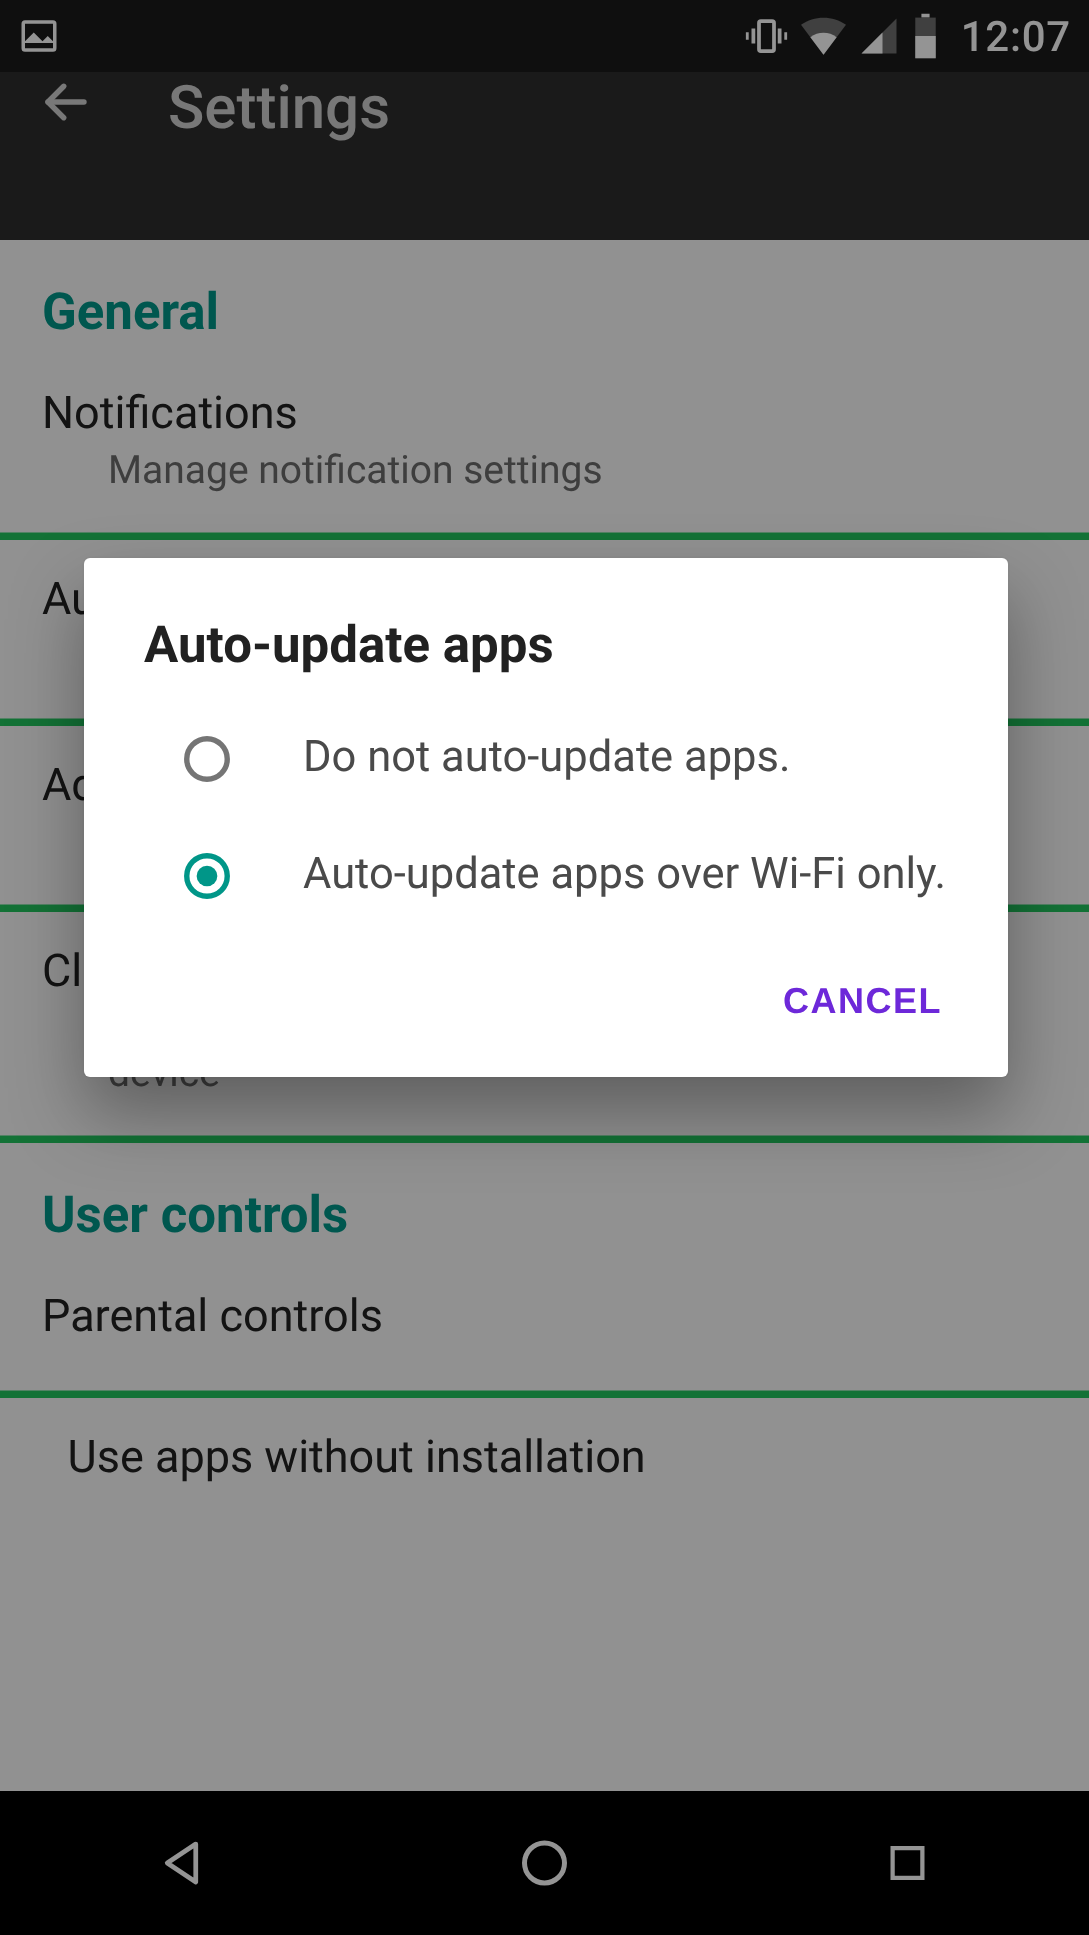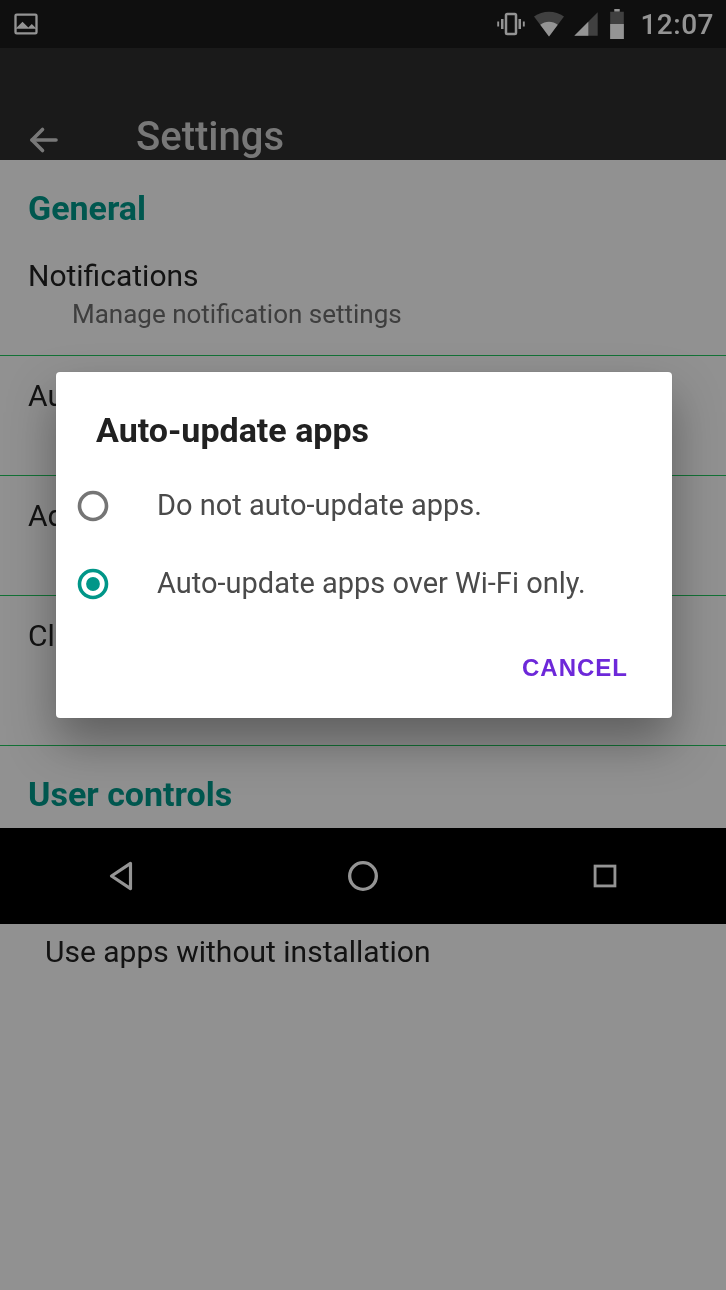--- a/index.html
+++ b/index.html
@@ -6,21 +6,21 @@
     html, body {
       width: 726px;
       height: 1290px;
       overflow: hidden;
       font-family: Roboto, "Helvetica Neue", Arial, sans-serif;
       background: #fafafa;
     }
     .root {
       position: relative;
       width: 726px;
-      height: 924px;
+      height: 1290px;
       background: #fafafa;
     }
     
     .status-bar {
       height: 48px;
       background: #1a1a1a;
       display: flex;
       align-items: center;
       padding: 0 12px;
       color: #fff;
@@ -28,23 +28,23 @@
     .status-left { display: flex; align-items: center; }
     .status-spacer { flex: 1; }
     .status-right { display: flex; align-items: center; gap: 8px; }
     .status-time { font-size: 28px; font-weight: 500; letter-spacing: 0.5px; margin-left: 6px;}
     .sb-icon { display: inline-flex; align-items: center; justify-content: center; }
     
     .app-bar {
       height: 112px;
       background: #2e2e2e;
       display: flex;
-      align-items: flex-end;
+      align-items: flex-start;
       padding: 0 24px;
-      gap: 72px;
+      gap: 48px;
       color: #d9d9d9;
     }
     .back-btn { width: 40px; height: 40px; display:flex; align-items:center; justify-content:center;}
     .app-title {
       font-size: 40px;
       font-weight: 500;
       color: #cfcfcf;
     }
     
     .settings-body {
@@ -53,21 +53,21 @@
       background: #fafafa;
     }
     .section-header {
       padding: 28px 28px 8px 28px;
       color: #009688;
       font-size: 34px;
       font-weight: 700;
     }
     .row {
       padding: 22px 28px 26px 28px;
-      border-bottom: 1px solid #22c55e;
+      border-bottom: 5px solid #22c55e;
     }
     .row:last-child { border-bottom: none; padding-left: 45px; }
     .row-title {
       font-size: 30px;
       color: #212121;
       margin-bottom: 6px;
     }
     .row-sub {
       font-size: 26px;
       color: #6b6b6b;
@@ -104,21 +104,21 @@
     }
     .dialog-title {
       padding: 38px 40px 18px 40px;
       font-size: 34px;
       font-weight: 700;
       color: #212121;
     }
     .option {
       display: flex;
       align-items: flex-start;
-      padding: 18px 40px 18px 19px;
+      padding: 18px 40px 18px 64px;
       gap: 46px;
       cursor: pointer;
     }
     .radio-outer {
       flex: 0 0 auto;
       margin-top: 2px;
     }
     .option-label {
       font-size: 29px;
       color: #4a4a4a;

